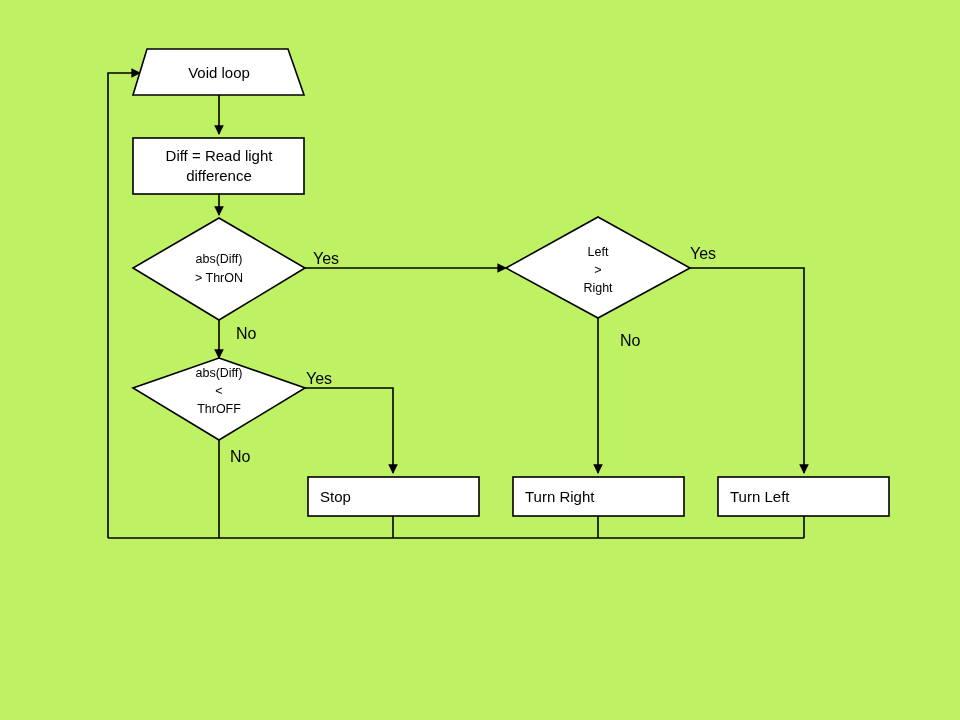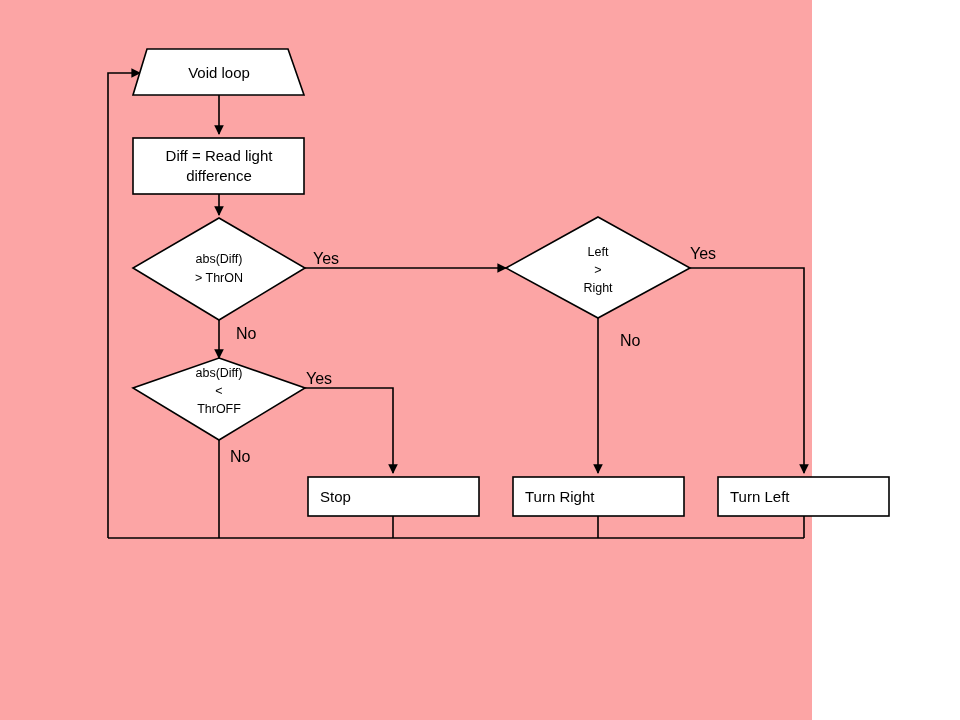--- a/index.html
+++ b/index.html
@@ -9,23 +9,23 @@
     background: #ffffff;
   }
   body {
     width: 960px;
     height: 720px;
     font-family: "Liberation Sans", sans-serif;
     overflow: hidden;
   }
   #flowchart-root {
     position: relative;
-    width: 812px;
+    width: 960px;
     height: 720px;
-    background: #fca5a5;
+    background: #bef264;
   }
   svg#flow-svg {
     display: block;
     width: 960px;
     height: 720px;
   }
   .node-shape {
     fill: #ffffff;
     stroke: #000000;
     stroke-width: 1.6;

